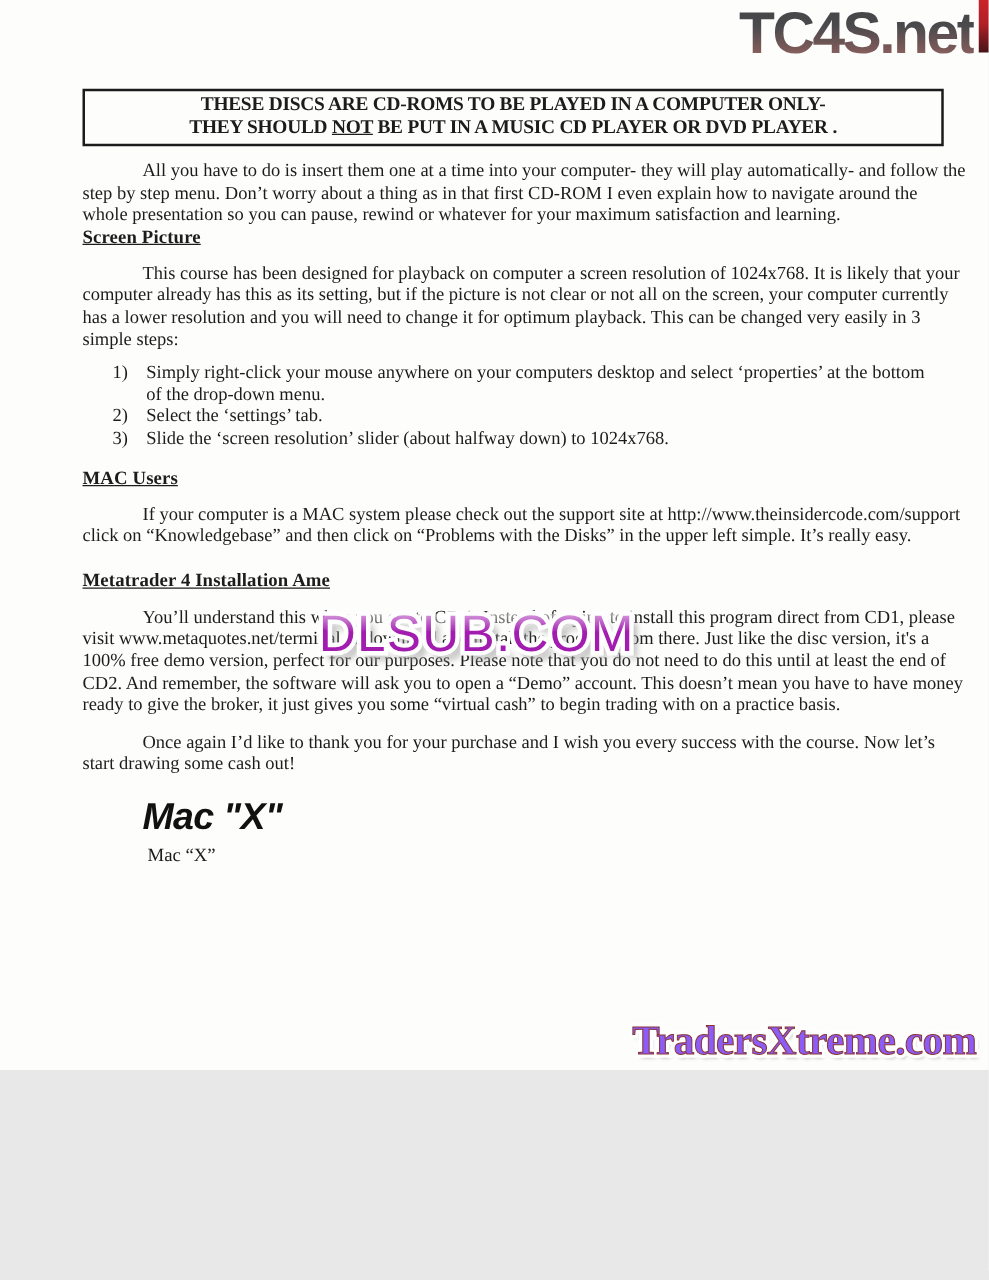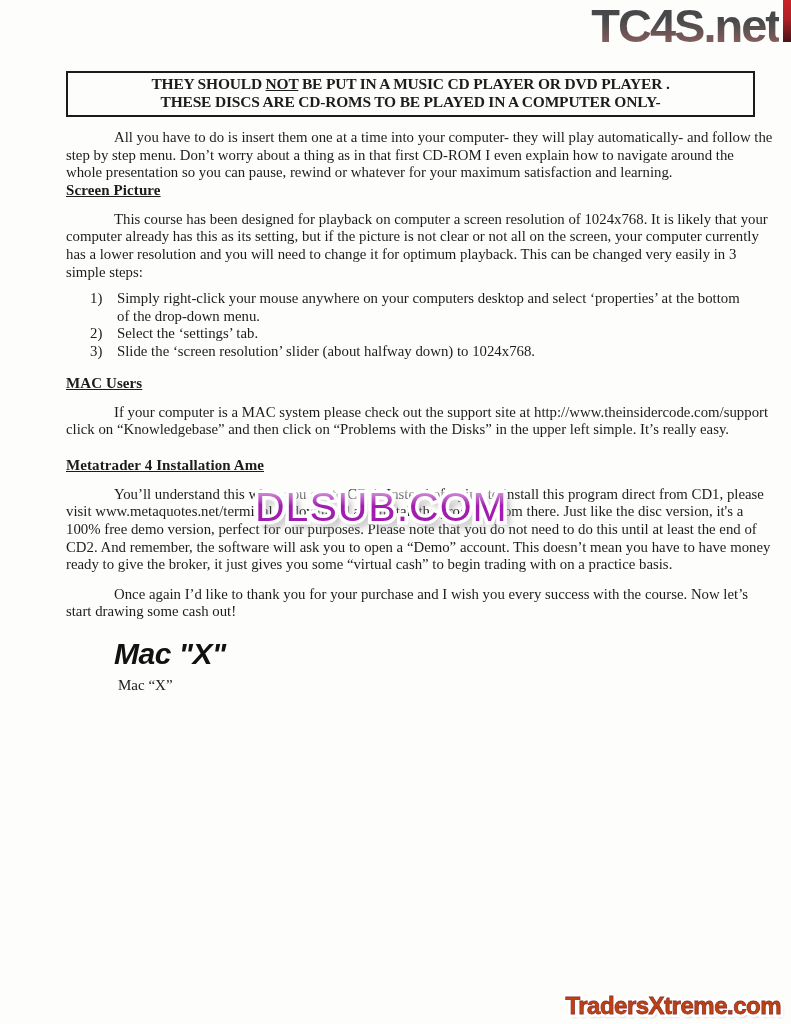--- a/index.html
+++ b/index.html
@@ -1,19 +1,19 @@
 <!DOCTYPE html>
 <html><head>
 <meta charset="utf-8">
 <style>
   * { margin:0; padding:0; box-sizing:border-box; }
   html,body { width:791px; }
   body { background:#e8e8e8; font-family:"Liberation Serif", serif; }
   .page {
-    position:relative; width:791px; height:1024px; background:#fdfdfc;
+    position:relative; width:791px; height:856px; background:#fdfdfc;
     color:#1c1c1c; overflow:hidden;
   }
   
   .tc4s {
     position:absolute; top:2px; right:12px;
     font-family:"Liberation Sans", sans-serif; font-weight:bold;
     font-size:47px; letter-spacing:-2px; line-height:1;
     background:linear-gradient(180deg,#454548 0%,#4a4a4d 40%,#7c5a59 80%,#9b7170 100%);
     -webkit-background-clip:text; background-clip:text; color:transparent;
   }
@@ -64,44 +64,44 @@
   .closing-gap { margin-top:56px; }
   .signature {
     margin:16px 0 0 48px;
     font-family:"Liberation Sans", sans-serif; font-weight:bold; font-style:italic;
     font-size:30px; letter-spacing:-0.5px; color:#111;
   }
   .typed-name { margin:6px 0 0 52px; font-size:15px; }
   
   .traders {
     position:absolute; right:10px; bottom:6px; z-index:5;
-    font-family:Liberation Sans, sans-serif; font-weight:bold;
-    font-size:24px; letter-spacing:-0.5px; line-height:1;
-    color:#c2410c; -webkit-text-stroke:0.8px #8b3432; white-space:nowrap;
+    font-family:Liberation Serif, serif; font-weight:bold;
+    font-size:33px; letter-spacing:-0.5px; line-height:1;
+    color:#8b5cf6; -webkit-text-stroke:0.8px #8b3432; white-space:nowrap;
   }
   .traders::before {
     content:attr(data-text); position:absolute; left:0; top:0; z-index:-1;
     color:#fff; -webkit-text-stroke:6px #fff;
     text-shadow:0 0 2px #8a8a8a, 2px 3px 3px #b5b5b5, -1px -1px 1px #cfcfcf;
   }
 </style>
 </head>
 <body>
 
 <div class="page">
 
   <div class="red-strip"></div>
   <div class="tc4s">TC4S.net</div>
 
   <div class="content">
 
 
     <div class="warning-box">
+      <div class="warning-line">THESE DISCS ARE CD-ROMS TO BE PLAYED IN A COMPUTER ONLY-</div>
       <div class="warning-line"><span>THEY SHOULD </span><span class="u">NOT</span><span> BE PUT IN A MUSIC CD PLAYER OR DVD PLAYER .</span></div>
-      <div class="warning-line">THESE DISCS ARE CD-ROMS TO BE PLAYED IN A COMPUTER ONLY-</div>
     </div>
 
     <p class="body-para indent">All you have to do is insert them one at a time into your computer- they will play automatically- and follow the step by step menu. Don’t worry about a thing as in that first CD-ROM I even explain how to navigate around the whole presentation so you can pause, rewind or whatever for your maximum satisfaction and learning.</p>
 
     <div class="h-underline mt-screen">Screen Picture</div>
 
     <p class="body-para indent">This course has been designed for playback on computer a screen resolution of 1024x768. It is likely that your computer already has this as its setting, but if the picture is not clear or not all on the screen, your computer currently has a lower resolution and you will need to change it for optimum playback. This can be changed very easily in 3 simple steps:</p>
 
     <div class="steps">
       <div class="step-row">

